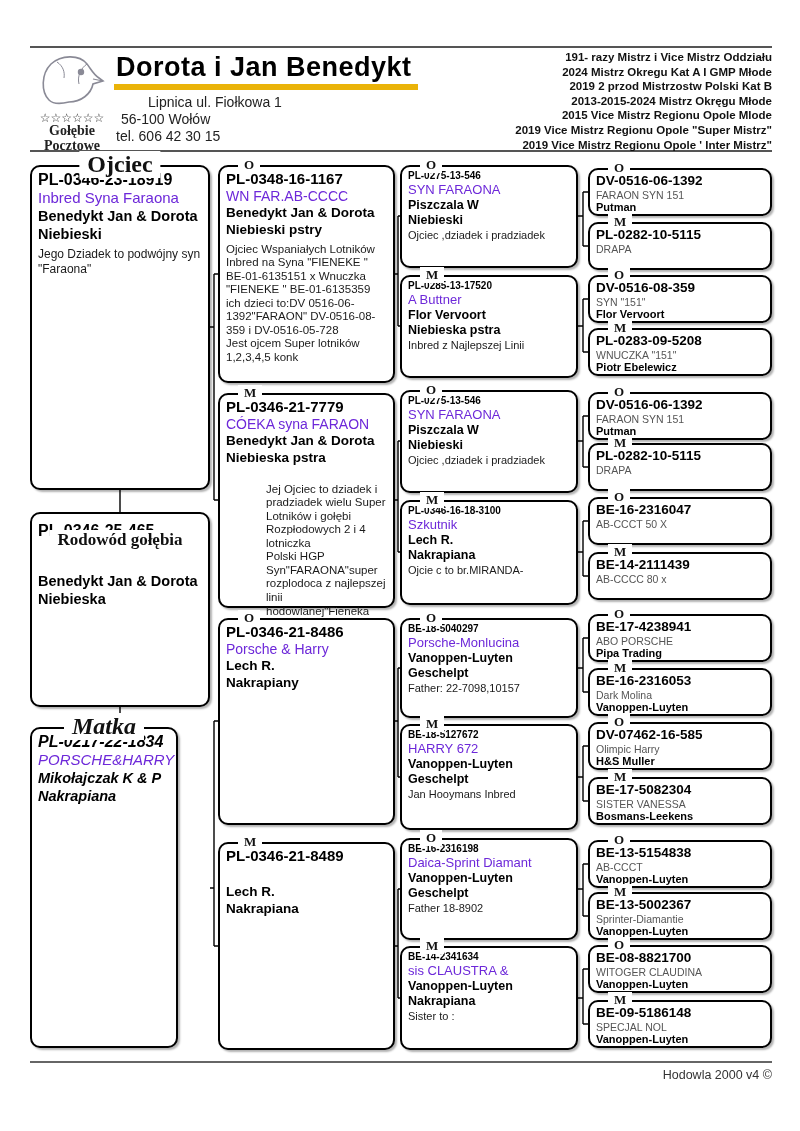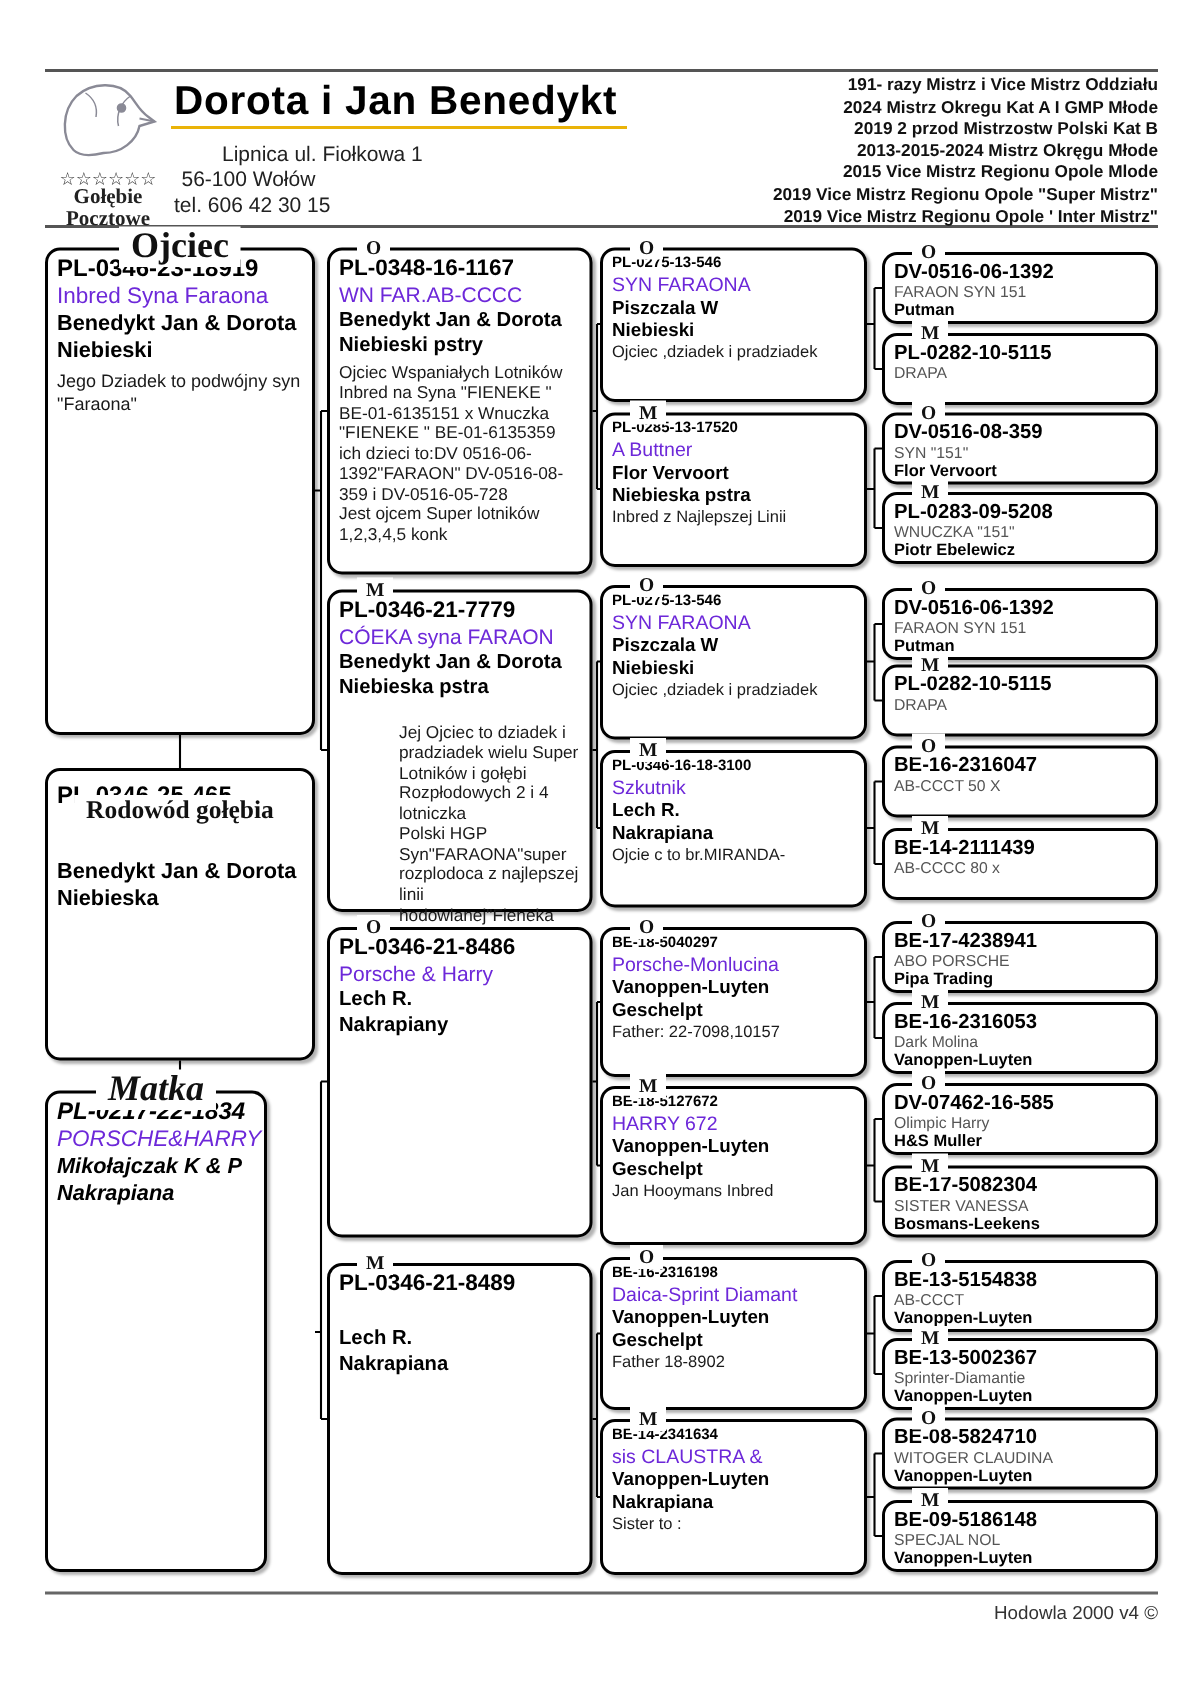--- a/index.html
+++ b/index.html
@@ -1,21 +1,21 @@
 <!DOCTYPE html>
 <html><head>
 <meta charset="utf-8">
 <style>
   html,body{margin:0;padding:0;background:#fff;}
   #page{position:relative;width:800px;height:1131px;background:#fff;overflow:hidden;
         font-family:"Liberation Sans",sans-serif;color:#000;}
   .rule{position:absolute;border-top:2px solid #555;}
   
   #breeder-name{position:absolute;left:114px;top:52px;font-size:27px;font-weight:bold;
-        letter-spacing:0.5px;border-bottom:2px solid #eab308;padding:0 6px 1px 2px;}
+        letter-spacing:0.5px;border-bottom:6px solid #eab308;padding:0 6px 1px 2px;}
   .addr{position:absolute;left:116px;font-size:14px;color:#222;}
   #logo{position:absolute;left:34px;top:52px;width:76px;text-align:center;}
   #logo .stars{font-size:12px;color:#333;letter-spacing:0;line-height:1;}
   #logo .lg{font-family:"Liberation Serif",serif;font-weight:bold;font-size:14px;color:#222;line-height:1.05;}
   #achv{position:absolute;right:28px;top:50px;text-align:right;font-size:11.5px;
         color:#111;line-height:1.27;font-weight:bold;}
   
   .pbox{position:absolute;background:#fff;border:2px solid #000;border-radius:10px;
         padding:3px 4px 2px 6px;box-shadow:2px 2px 2px rgba(0,0,0,0.3);box-sizing:border-box;}
   .sex{position:absolute;top:-10px;left:18px;background:#fff;padding:0 6px;
@@ -319,21 +319,21 @@
     <div class="owner">Vanoppen-Luyten</div>
   </div>
   <div class="pbox g4" style="left:588px;top:892px;width:184px;height:48px;">
     <span class="sex">M</span>
     <div class="ring">BE-13-5002367</div>
     <div class="name">Sprinter-Diamantie</div>
     <div class="owner">Vanoppen-Luyten</div>
   </div>
   <div class="pbox g4" style="left:588px;top:945px;width:184px;height:48px;">
     <span class="sex">O</span>
-    <div class="ring">BE-08-5824710</div>
+    <div class="ring">BE-08-8821700</div>
     <div class="name">WITOGER CLAUDINA</div>
     <div class="owner">Vanoppen-Luyten</div>
   </div>
   <div class="pbox g4" style="left:588px;top:1000px;width:184px;height:48px;">
     <span class="sex">M</span>
     <div class="ring">BE-09-5186148</div>
     <div class="name">SPECJAL NOL</div>
     <div class="owner">Vanoppen-Luyten</div>
   </div>
 

